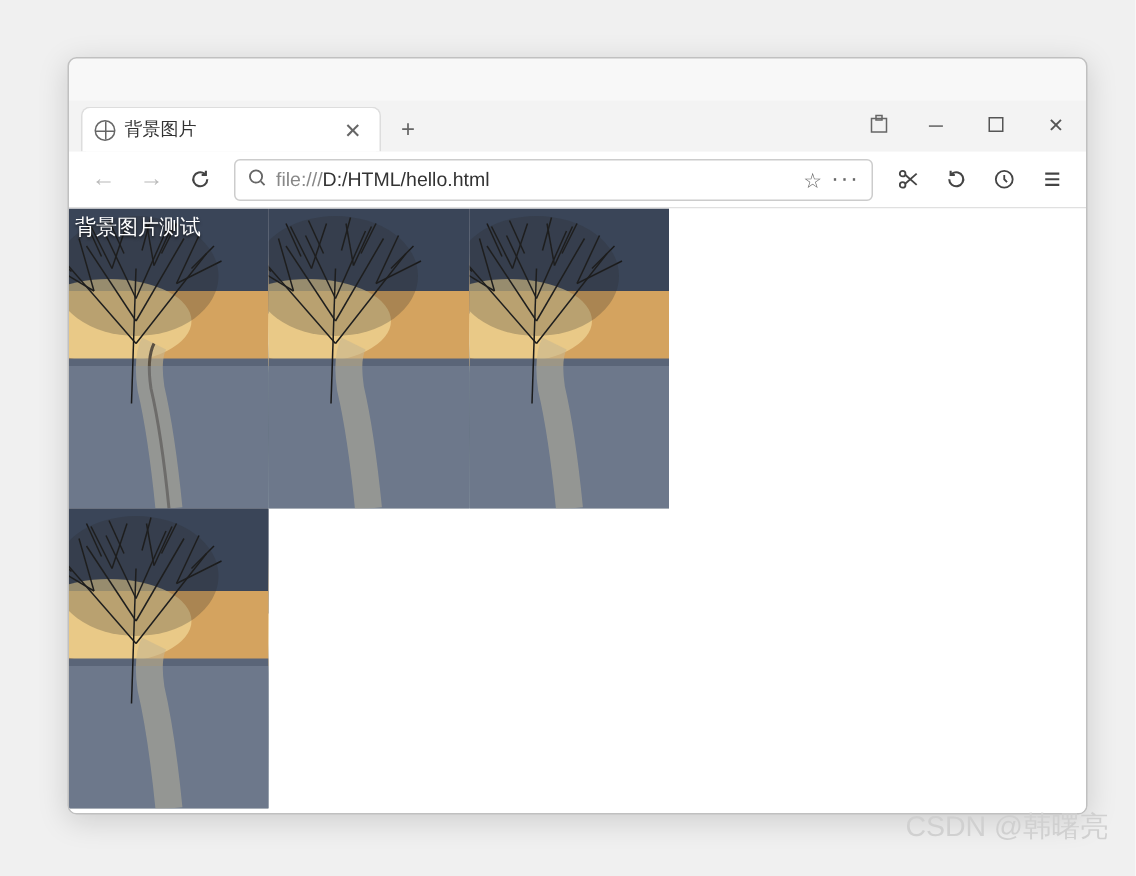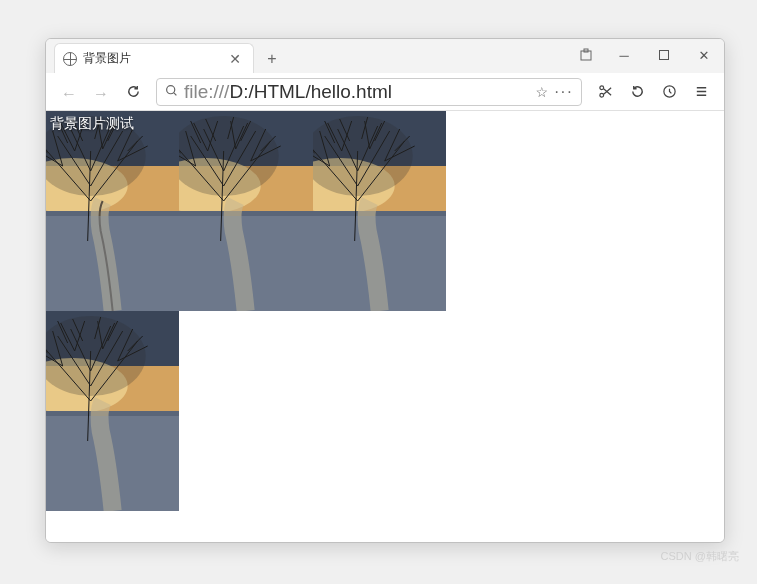--- a/index.html
+++ b/index.html
@@ -25,20 +25,21 @@
       flex-direction: column;
       overflow: hidden;
     }
     .title-bar {
       height: 34px;
       background: #f3f3f3;
       display: flex;
       align-items: flex-end;
       padding-left: 8px;
       position: relative;
+      margin-top: 28px;
     }
     .tab {
       height: 30px;
       width: 200px;
       background: #fff;
       border: 1px solid #ddd;
       border-bottom: none;
       border-radius: 6px 6px 0 0;
       display: flex;
       align-items: center;
@@ -94,21 +95,21 @@
       border: 1px solid #ccc;
       border-radius: 4px;
       display: flex;
       align-items: center;
       padding: 0 8px;
       margin: 0 6px;
       background: #fff;
       gap: 6px;
     }
     .address-bar .search-ic { color: #666; font-size: 13px; }
-    .address-bar .url { font-size: 19px; color: #333; flex: 1; }
+    .address-bar .url { font-size: 13px; color: #333; flex: 1; }
     .address-bar .star { color: #666; font-size: 14px; }
     .address-bar .dots { color: #666; letter-spacing: 1px; }
     .content {
       flex: 1;
       background: #fff;
       overflow: hidden;
       position: relative;
     }
     .bg-container {
       width: 400px;
@@ -131,21 +132,21 @@
       color: #fff;
       font-size: 14px;
       z-index: 10;
       text-shadow: 0 1px 2px rgba(0,0,0,0.6);
     }
     .watermark {
       position: absolute;
       right: 18px;
       bottom: 20px;
       color: #d0d0d0;
-      font-size: 11px;
+      font-size: 19px;
     }
     .square-icon { width: 10px; height: 10px; border: 1px solid #555; display: inline-block; }
     .scissors { transform: rotate(0deg); }
   </style>
 </head>
 <body>
 
 <div class="browser-window">
   <div class="title-bar">
     <div class="tab">

